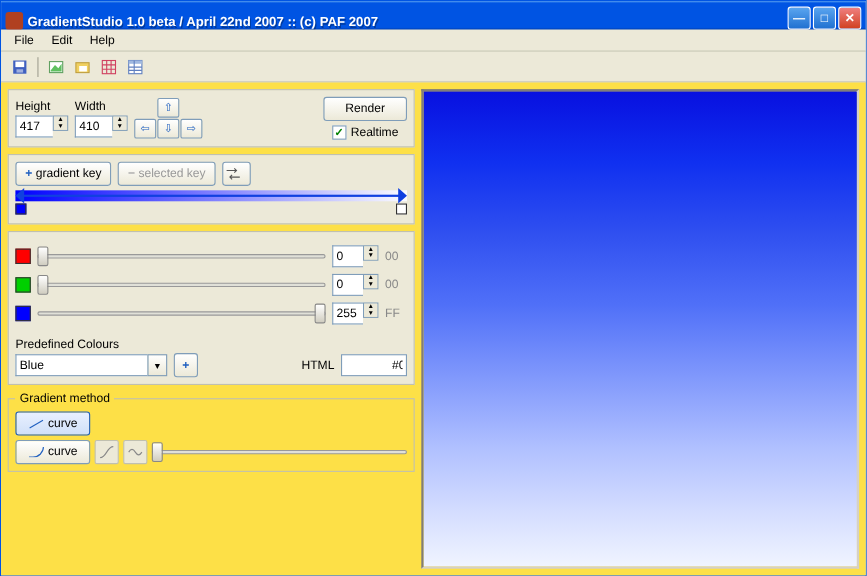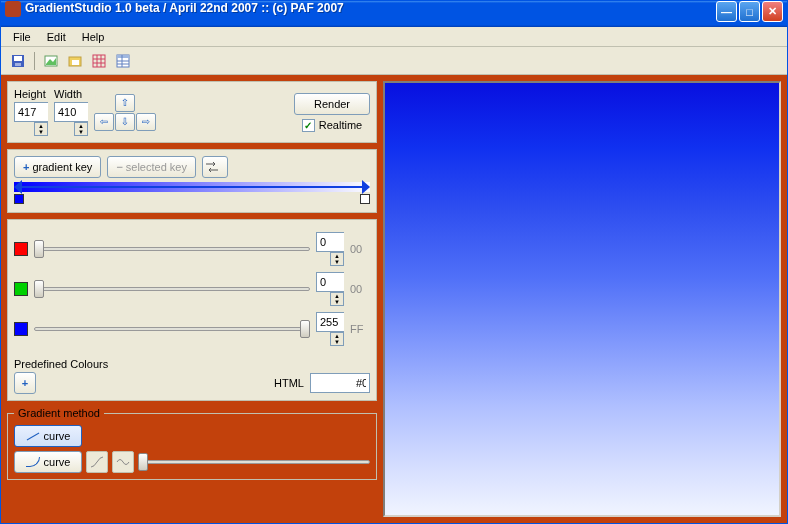--- a/index.html
+++ b/index.html
@@ -1,37 +1,37 @@
 <!DOCTYPE html>
 <html><head>
 <meta charset="utf-8">
 <style>
 * { box-sizing: border-box; margin: 0; padding: 0; font-family: Tahoma, sans-serif; font-size: 11px; }
 body { background: #ece9d8; width: 788px; height: 524px; overflow: hidden; }
 .window { border: 1px solid #0054e3; width: 788px; height: 524px; display: flex; flex-direction: column; }
-.titlebar { height: 26px; background: linear-gradient(to bottom, #3c8cf0 0%, #0054e3 8%, #0054e3 92%, #003db0 100%); display: flex; align-items: flex-start; padding: 0 4px; color: white; font-weight: bold; }
+.titlebar { height: 26px; background: linear-gradient(to bottom, #3c8cf0 0%, #0054e3 8%, #0054e3 92%, #003db0 100%); display: flex; align-items: flex-end; padding: 0 4px; color: white; font-weight: bold; }
 .titlebar-icon { width: 16px; height: 16px; background: #b04020; border-radius: 3px; margin-right: 4px; }
 .titlebar-text { flex: 1; font-size: 12px; text-shadow: 1px 1px 0 rgba(0,0,0,0.3); }
 .win-btns { display: flex; gap: 2px; }
 .win-btn { width: 21px; height: 21px; border: 1px solid white; border-radius: 3px; background: linear-gradient(to bottom, #5aa5f0, #2070d0); color: white; display: flex; align-items: center; justify-content: center; font-weight: bold; cursor: pointer; }
 .win-btn.close { background: linear-gradient(to bottom, #f08080, #d04020); }
 .menubar { height: 20px; background: #ece9d8; display: flex; align-items: center; padding: 0 4px; border-bottom: 1px solid #c0c0b0; }
 .menu-item { padding: 2px 8px; cursor: pointer; }
 .toolbar { height: 28px; background: #ece9d8; display: flex; align-items: center; padding: 2px 6px; gap: 2px; border-bottom: 1px solid #c0c0b0; }
 .tb-btn { width: 22px; height: 22px; display: flex; align-items: center; justify-content: center; cursor: pointer; border: 1px solid transparent; }
 .tb-sep { width: 1px; height: 18px; background: #a0a090; margin: 0 3px; }
-.content { flex: 1; display: flex; padding: 6px; gap: 6px; background: #c2410c; }
+.content { flex: 1; display: flex; padding: 6px; gap: 6px; background: #fde047; }
 .panel-left { width: 370px; display: flex; flex-direction: column; gap: 6px; }
 .panel-right { flex: 1; border: 2px inset #d4d0c8; background: linear-gradient(to bottom, #0810e0 0%, #1030f0 15%, #3050f0 30%, #5070f8 45%, #8098fc 60%, #b0c0ff 75%, #d8e0ff 90%, #f0f4ff 100%); }
 .groupbox { border: 1px solid #c0c0b0; background: #ece9d8; padding: 6px; position: relative; }
 .row { display: flex; align-items: center; gap: 6px; }
 .col { display: flex; flex-direction: column; gap: 2px; }
 label { font-size: 11px; }
 input[type="text"] { border: 1px solid #7f9db9; background: white; height: 20px; padding: 0 3px; font-size: 11px; }
-.spinner { display: flex; align-items: flex-end; flex-direction: column; }
+.spinner { display: flex; align-items: flex-start; }
 .spinner input { width: 34px; border-right: none; }
 .spin-btns { width: 14px; display: flex; flex-direction: column; border: 1px solid #7f9db9; }
 .spin-btn { flex: 1; background: #ece9d8; font-size: 6px; display: flex; align-items: center; justify-content: center; cursor: pointer; border: none; }
 .btn { border: 1px solid #7f9db9; background: linear-gradient(to bottom, #ffffff, #ece9d8); padding: 2px 8px; height: 22px; cursor: pointer; display: flex; align-items: center; gap: 3px; border-radius: 3px; }
 .arrow-group { display: flex; flex-direction: column; gap: 1px; align-items: center; }
 .arrow-row { display: flex; gap: 1px; }
 .arrow-btn { width: 20px; height: 18px; border: 1px solid #7f9db9; background: linear-gradient(to bottom, #fff, #ece9d8); display: flex; align-items: center; justify-content: center; cursor: pointer; color: #2060c0; font-size: 10px; border-radius: 2px; }
 .checkbox-row { display: flex; align-items: center; gap: 4px; }
 .checkbox { width: 13px; height: 13px; border: 1px solid #7f9db9; background: white; display: flex; align-items: center; justify-content: center; color: green; font-size: 10px; font-weight: bold; }
 .gradient-bar { height: 10px; background: linear-gradient(to right, #0000ff, #fcfcff); position: relative; margin: 4px 0; }
@@ -236,20 +236,24 @@
               <div class="spin-btns">
                 <button class="spin-btn">▲</button>
                 <button class="spin-btn">▼</button>
               </div>
             </div>
           <span class="hex-label">FF</span>
         </div>
         <div style="height:6px"></div>
         <label>Predefined Colours</label>
         <div class="row" style="margin-top:2px">
+          <div class="combo">
+            <input type="text" value="Blue" style="">
+            <div class="combo-btn">▼</div>
+          </div>
           <div class="plus-btn">+</div>
           <div style="flex:1"></div>
           <label>HTML</label>
           <input type="text" style="width: 60px; padding-left: 45px;" value="#0000FF">
         </div>
       </div>
 
       <fieldset>
         <legend>Gradient method</legend>
         <div class="method-btns">

